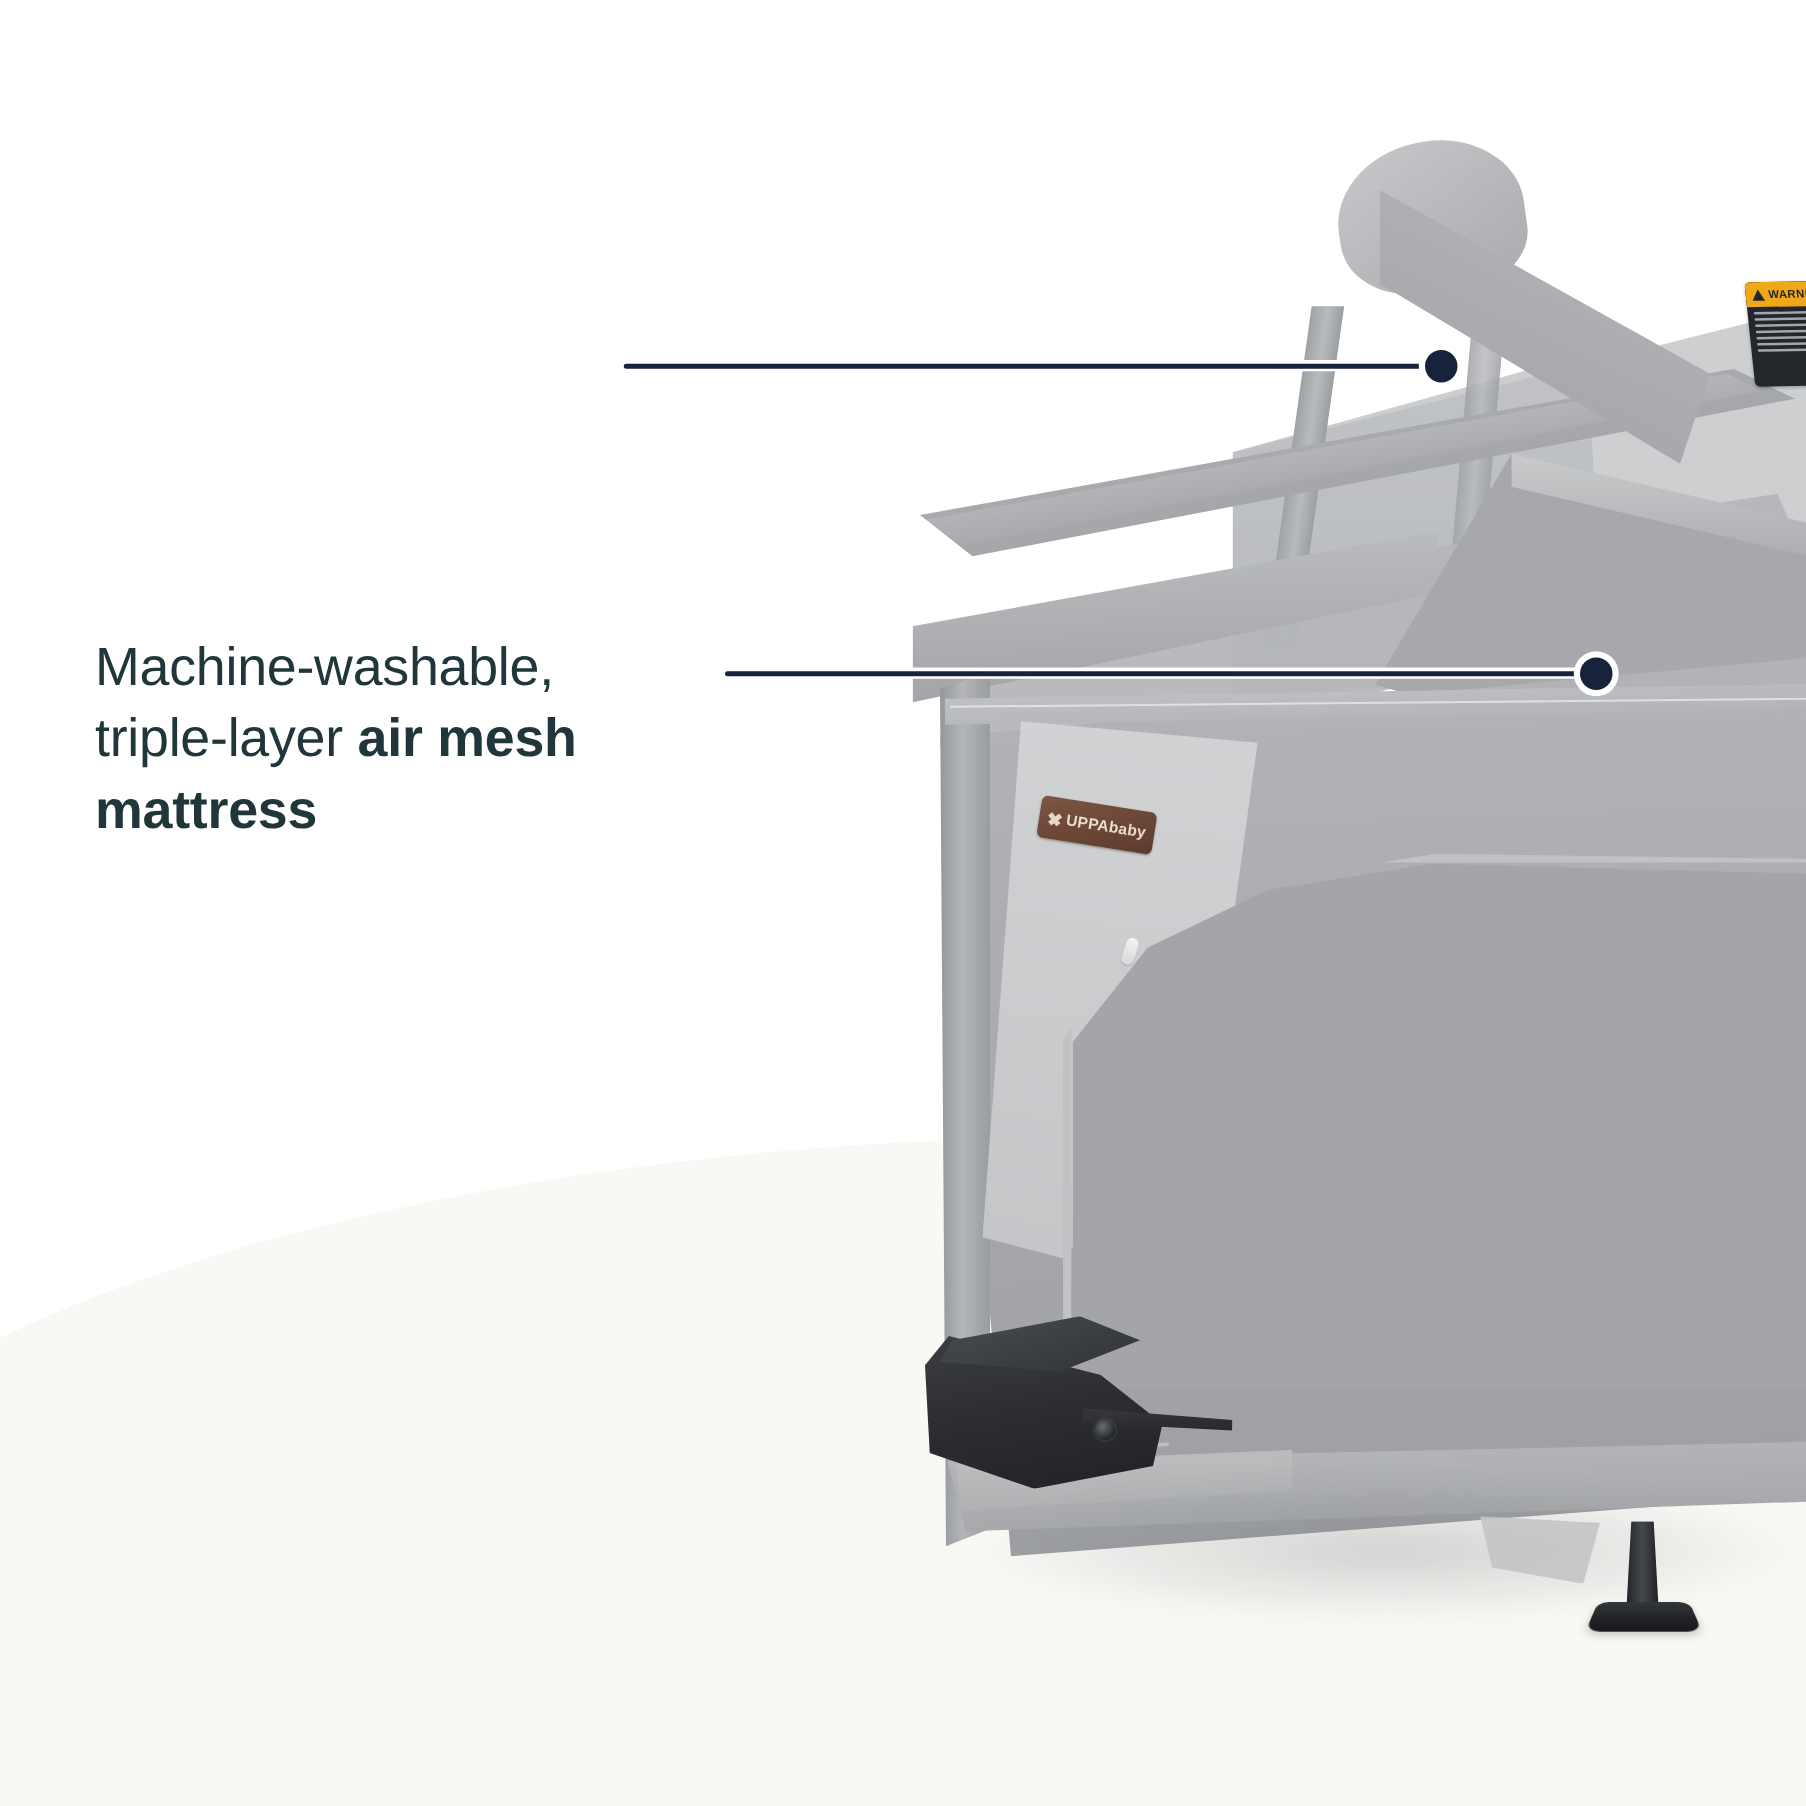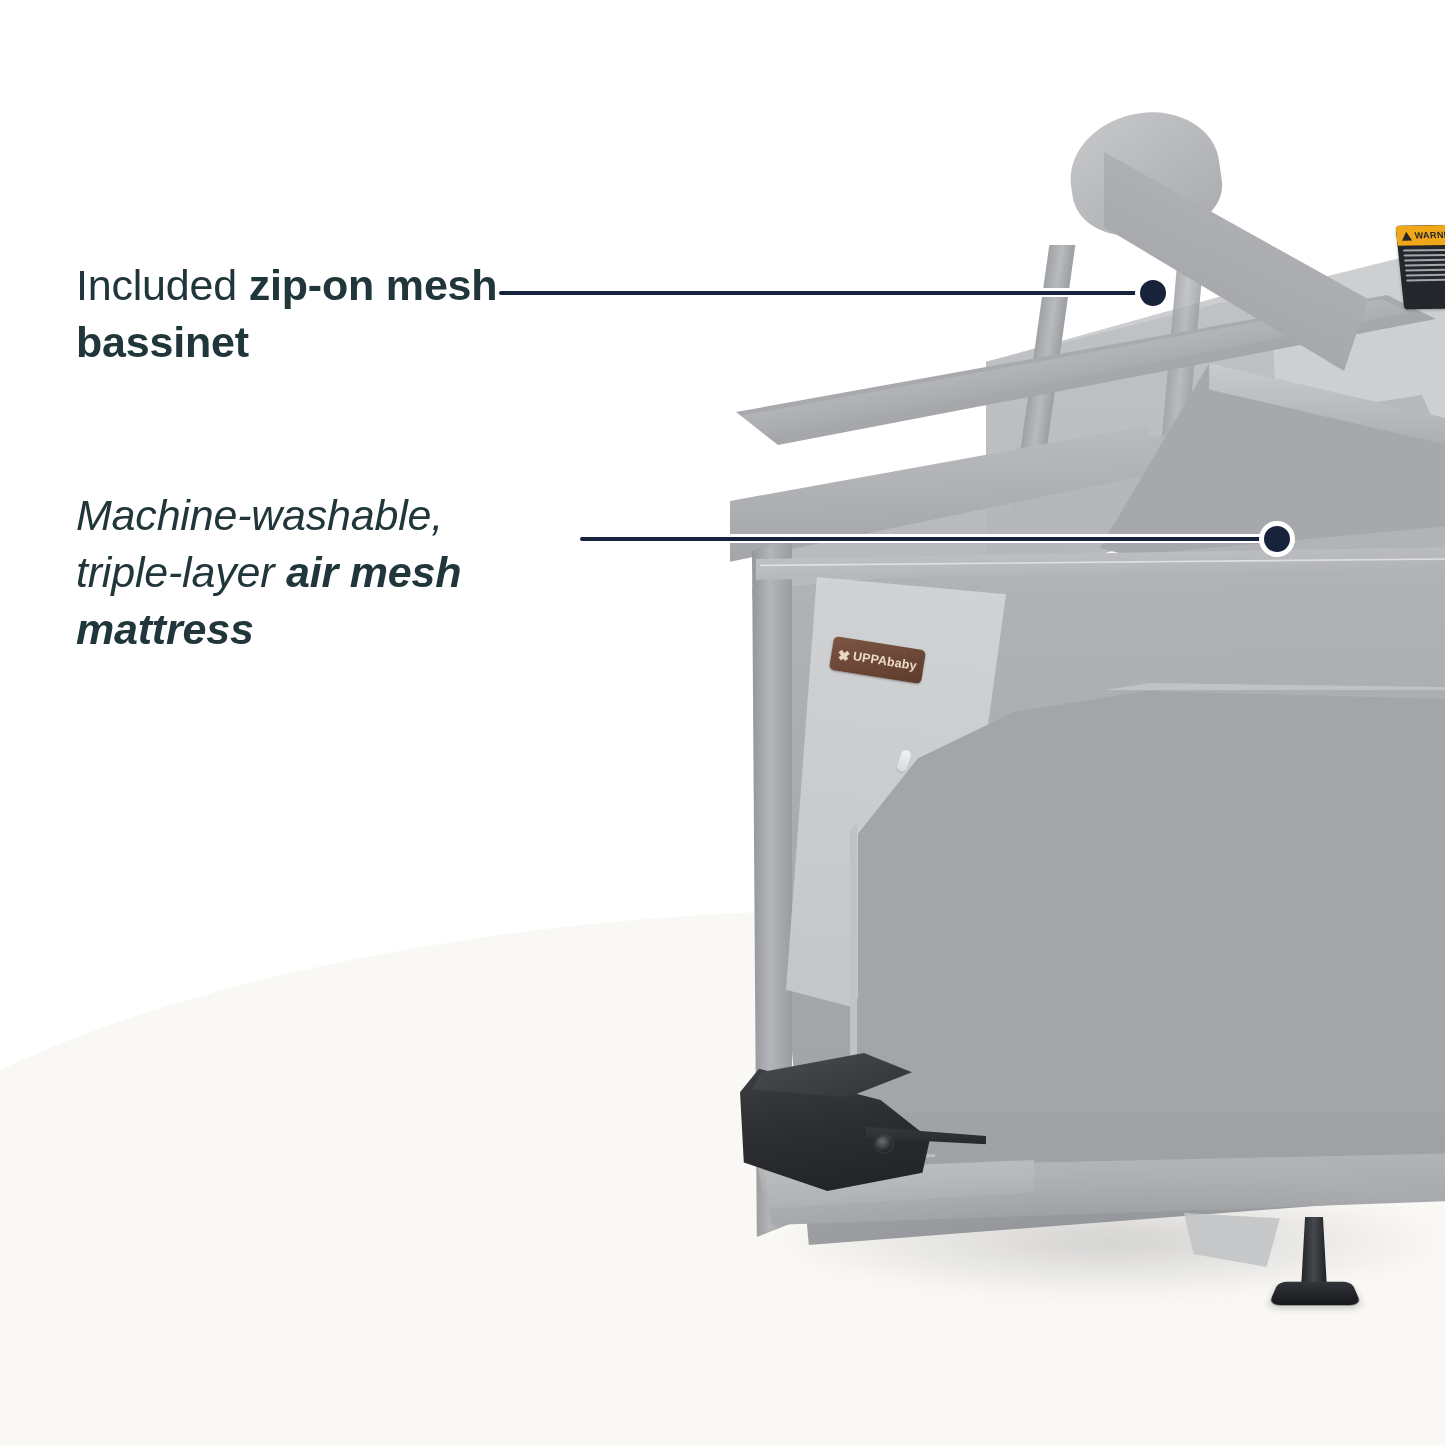--- a/index.html
+++ b/index.html
@@ -36,21 +36,21 @@
   .callout-text{
     position:absolute;
     color:#21363a;
     font-size:43px;
     line-height:1.33;
     letter-spacing:-0.2px;
     font-weight:400;
   }
   .callout-text b{font-weight:700;}
   #callout-text-1{left:76px;top:257px;width:430px;}
-  #callout-text-2{left:76px;top:487px;width:480px;font-style:italic;}
+  #callout-text-2{left:76px;top:506px;width:480px;}
 
   
   .leader{position:absolute;height:9px;}
   .leader .halo{
     position:absolute;left:0;top:0;height:9px;width:100%;
     background:#ffffff;border-radius:5px;
   }
   .leader .stroke{
     position:absolute;left:2px;top:2.5px;height:4px;
     width:calc(100% - 4px);
@@ -423,23 +423,20 @@
           <i class="l"></i>
           <i class="s"></i>
         <i class="m"></i>
           <i class="l"></i>
           <i class="s"></i>
       </div>
     </div>
   </div>
 
 
-  <div class="callout-text" id="callout-text-1">
-    <span>Included </span><b>zip-on mesh bassinet</b>
-  </div>
 
   <div class="callout-text" id="callout-text-2">
     <span>Machine-washable, triple-layer </span><b>air mesh mattress</b>
   </div>
 
   <div class="leader" id="leader-1">
     <span class="halo"></span>
     <span class="stroke"></span>
     <span class="dot"></span>
   </div>

